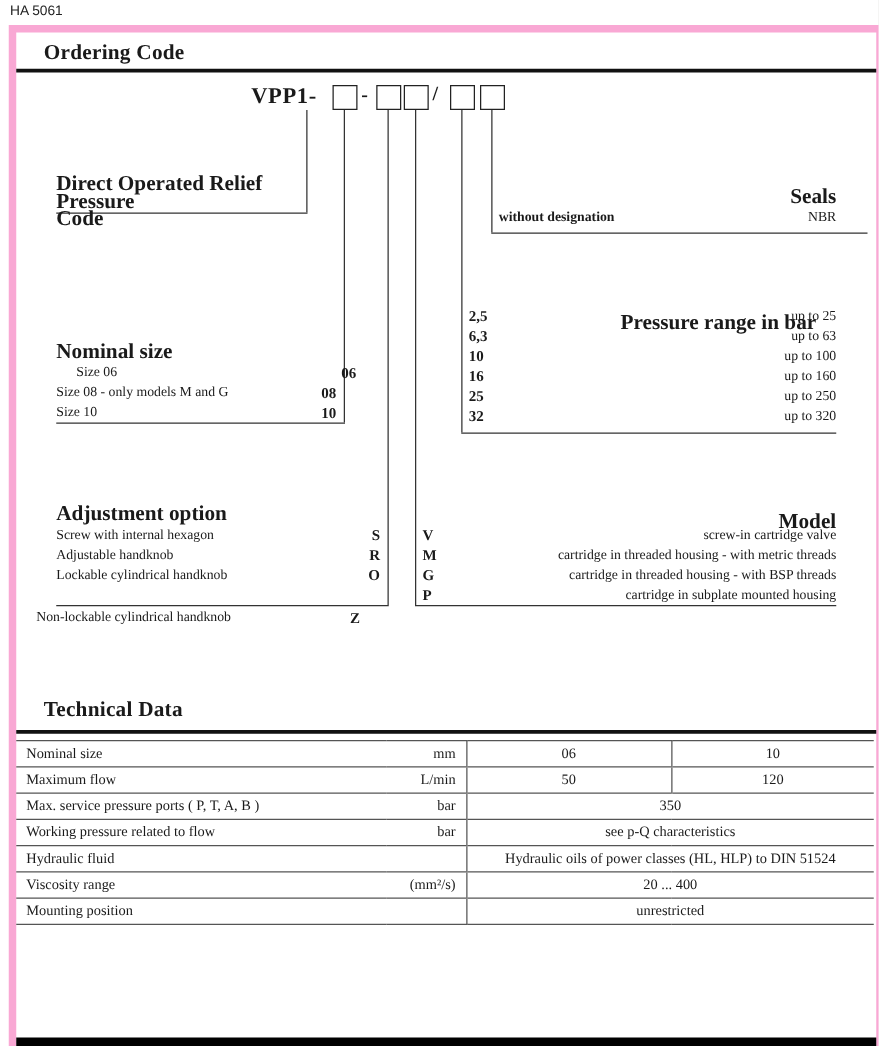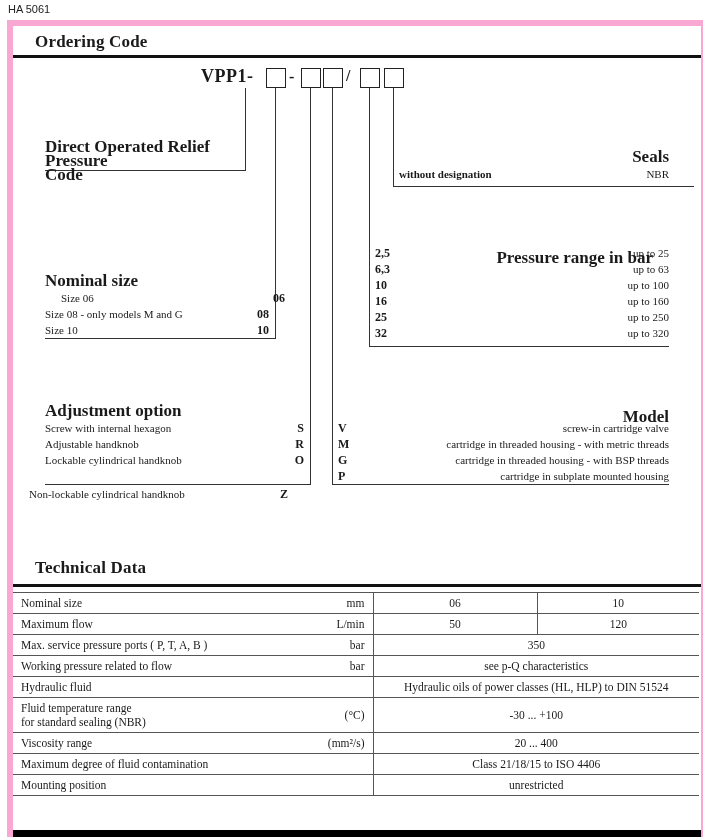--- a/index.html
+++ b/index.html
@@ -188,37 +188,24 @@
         <tr>
           <td>Working pressure related to flow</td>
           <td class="unit">bar</td>
           <td class="val" colspan="2">see p-Q characteristics</td>
         </tr>
         <tr>
           <td>Hydraulic fluid</td>
           <td class="unit"></td>
           <td class="val" colspan="2">Hydraulic oils of power classes (HL, HLP) to DIN 51524</td>
         </tr>
-        <tr class="dbl">
-          <td>
-            <div>Fluid temperature range</div>
-            <div>for standard sealing (NBR)</div>
-          </td>
-          <td class="unit">(°C)</td>
-          <td class="val" colspan="2">-30 ... +100</td>
-        </tr>
         <tr>
           <td>Viscosity range</td>
           <td class="unit">(mm²/s)</td>
           <td class="val" colspan="2">20 ... 400</td>
-        </tr>
-        <tr>
-          <td>Maximum degree of fluid contamination</td>
-          <td class="unit"></td>
-          <td class="val" colspan="2">Class 21/18/15 to ISO 4406</td>
         </tr>
         <tr class="lastrow">
           <td>Mounting position</td>
           <td class="unit"></td>
           <td class="val" colspan="2">unrestricted</td>
         </tr>
       </tbody>
         </table>
     </div>
 

